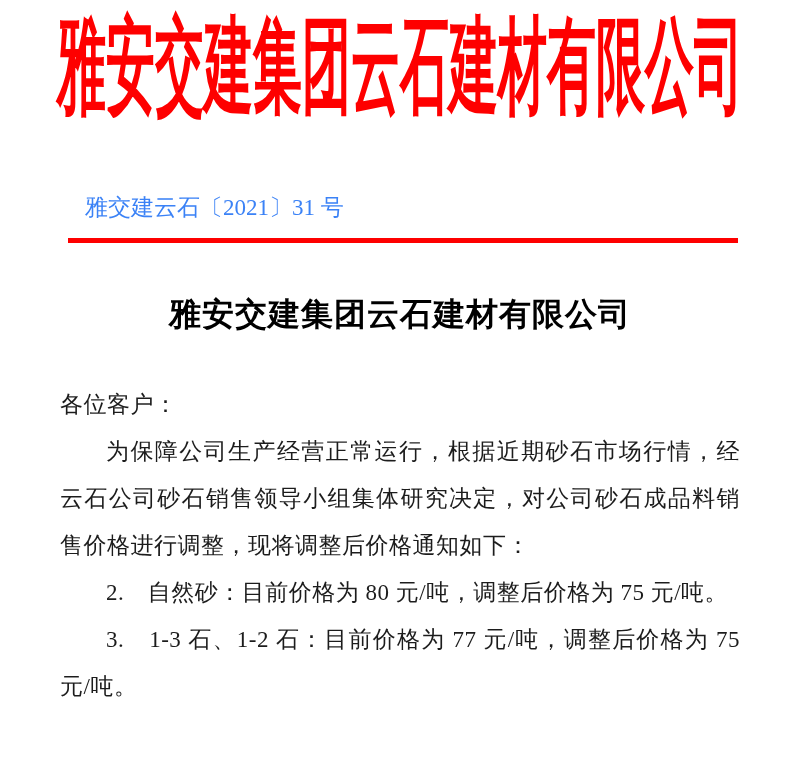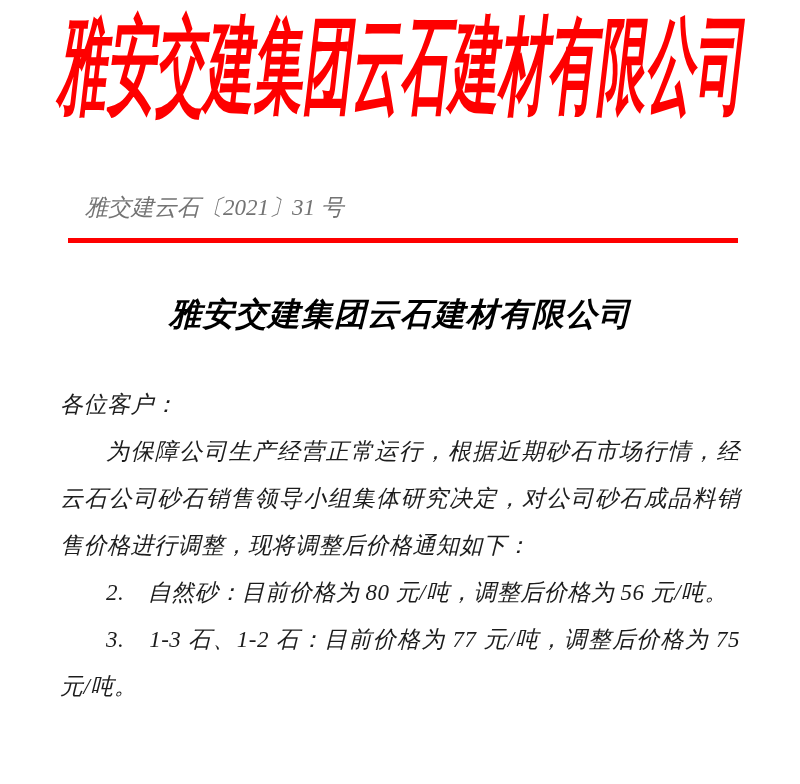--- a/index.html
+++ b/index.html
@@ -9,21 +9,20 @@
     height: 784px;
     overflow: hidden;
     font-family: "Liberation Serif", "DejaVu Serif", serif;
     color: #111111;
   }
   .page {
     position: relative;
     width: 800px;
     height: 784px;
     background: #ffffff;
-    font-style: italic;
   }
   
   .letterhead {
     height: 192px;
     padding-top: 14px;
     text-align: center;
   }
   .company {
     display: inline-block;
     font-size: 49px;
@@ -35,21 +34,21 @@
     transform-origin: center top;
   }
   
   .docnum-row {
     display: flex;
     justify-content: space-between;
     align-items: baseline;
     height: 36px;
     padding: 0 48px 0 85px;
     font-size: 23px;
-    color: #737373;
+    color: #3b82f6;
   }
   
   .red-line {
     width: 670px;
     height: 5px;
     margin: 10px 0 0 68px;
     background: var(--accent_red, #fe0000);
   }
   
   .title {
@@ -88,17 +87,17 @@
 
   <div class="red-line"></div>
 
   <h1 class="title">
     <span class="title-line">雅安交建集团云石建材有限公司</span>
   </h1>
 
   <main class="body">
     <p class="para">各位客户：</p>
     <p class="para indent">为保障公司生产经营正常运行，根据近期砂石市场行情，经云石公司砂石销售领导小组集体研究决定，对公司砂石成品料销售价格进行调整，现将调整后价格通知如下：</p>
-    <p class="para indent">2.　自然砂：目前价格为 80 元/吨，调整后价格为 56 元/吨。</p>
+    <p class="para indent">2.　自然砂：目前价格为 80 元/吨，调整后价格为 75 元/吨。</p>
     <p class="para indent">3.　1-3 石、1-2 石：目前价格为 77 元/吨，调整后价格为 75 元/吨。</p>
   </main>
 
 </div>
 
 </body></html>

